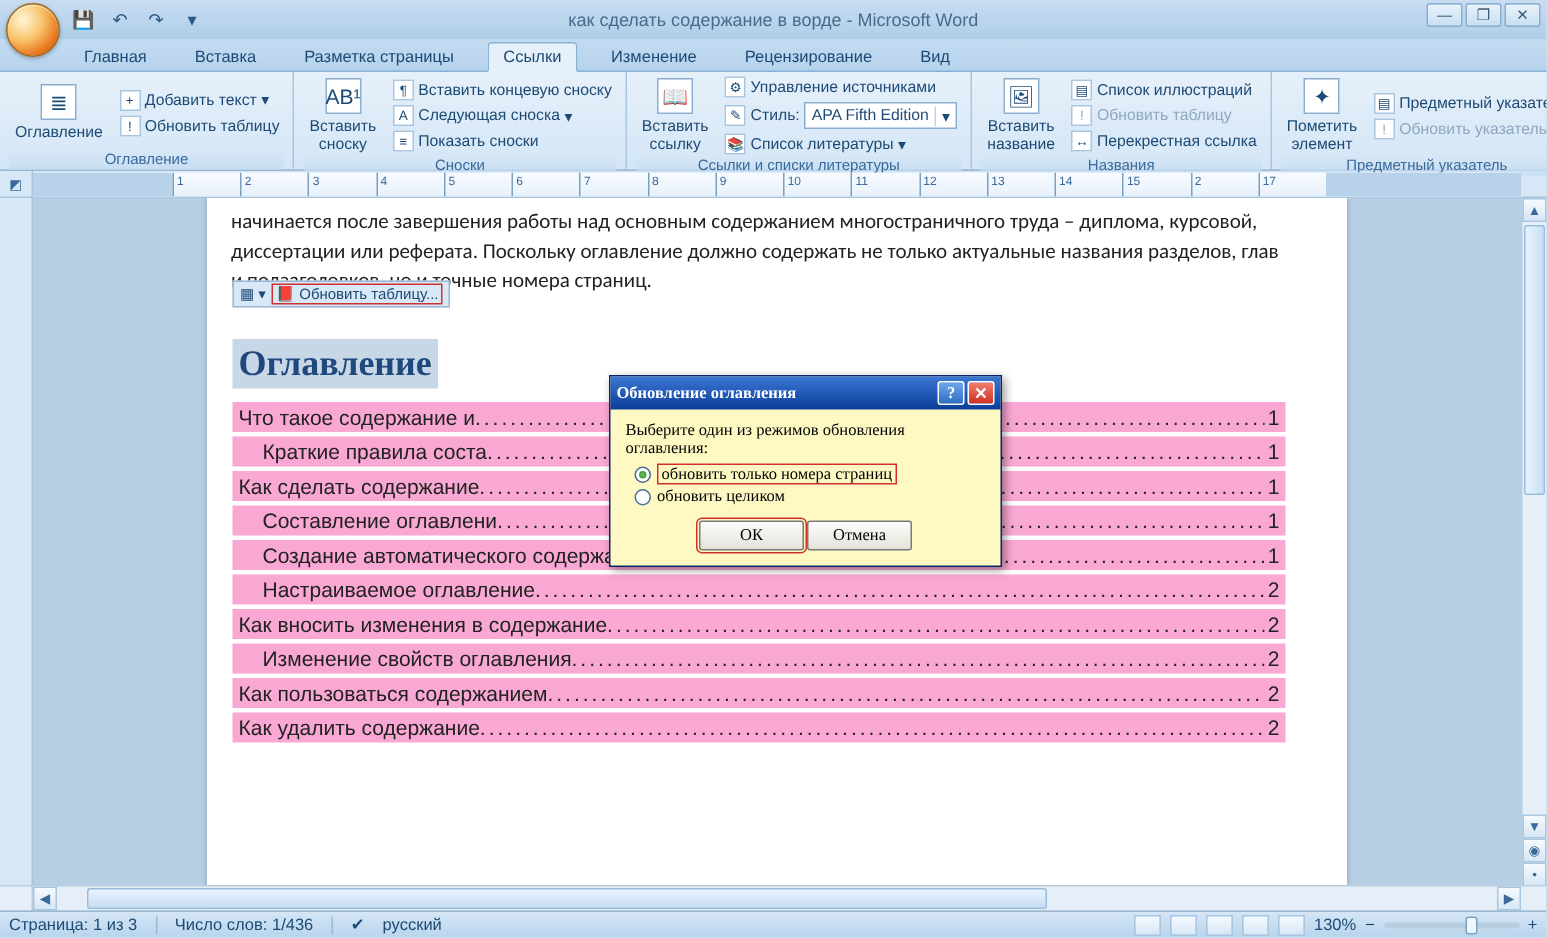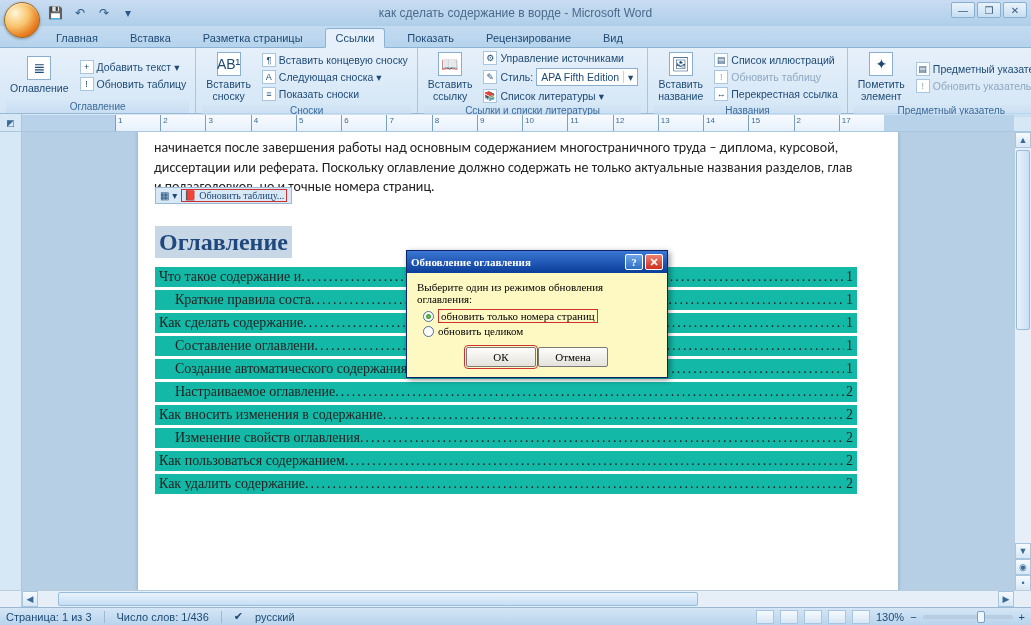--- a/index.html
+++ b/index.html
@@ -240,35 +240,34 @@
     display: flex;
     align-items: center;
     font-size: 10px;
     padding: 1px 4px;
     gap: 4px;
     color: #1d4a75;
   }
   .toc-tab .hl {
     border: 1px solid #d03030;
     padding: 0 2px;
-    font-family: Liberation Serif, serif;
   }
   .toc-title {
     font-family: Cambria, serif;
     font-size: 24px;
     color: #1f497d;
     font-weight: bold;
     background: #c7d7e6;
     display: inline-block;
     padding: 2px 4px;
     margin: 20px 0 6px 0;
   }
   .toc-line {
-    background: #14b8a6;
-    font-family: Liberation Serif, serif;
+    background: #f9a8d4;
+    font-family: Liberation Sans, sans-serif;
     font-size: 14px;
     color: #222;
     margin: 3px 0;
     padding: 2px 4px;
     display: flex;
     white-space: nowrap;
     overflow: hidden;
   }
   .toc-line.l2 { padding-left: 20px; }
   .toc-label { flex-shrink: 0; }
@@ -411,21 +410,21 @@
     <div class="win-btn">❐</div>
     <div class="win-btn">✕</div>
   </div>
 </div>
 
 <div class="ribbon-tabs">
   <div class="ribbon-tab">Главная</div>
   <div class="ribbon-tab">Вставка</div>
   <div class="ribbon-tab">Разметка страницы</div>
   <div class="ribbon-tab active">Ссылки</div>
-  <div class="ribbon-tab">Показать</div>
+  <div class="ribbon-tab">Изменение</div>
   <div class="ribbon-tab">Рецензирование</div>
   <div class="ribbon-tab">Вид</div>
 </div>
 
 <div class="ribbon">
 
   <div class="ribbon-group">
     <div class="ribbon-group-body">
       <div class="big-btn">
         <div class="big-icon">≣</div>

